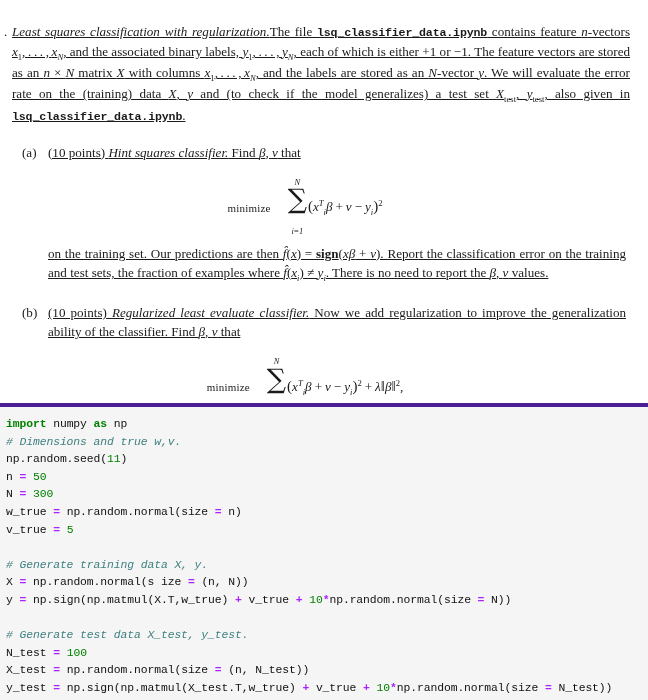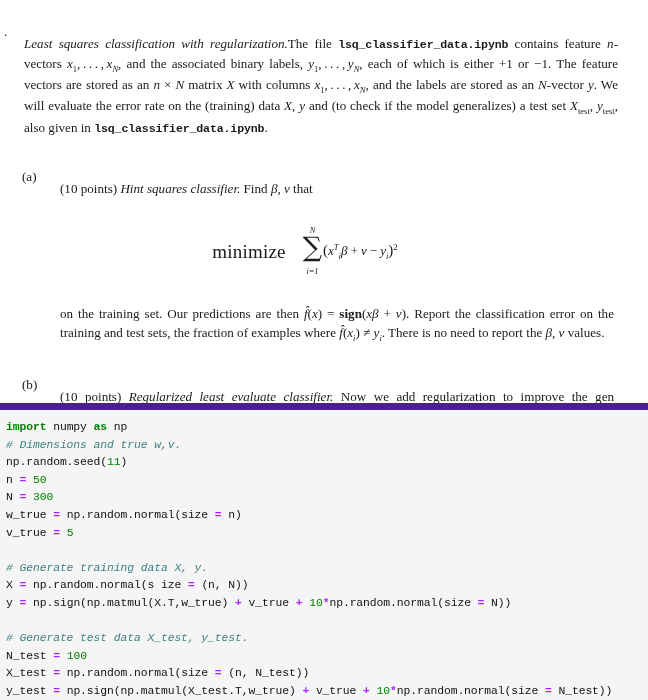--- a/index.html
+++ b/index.html
@@ -24,22 +24,23 @@
 
   
   .prose {
     padding: 22px 18px 0 10px;
   }
   .para {
     font-size: 13.1px;
     line-height: 1.465;
     text-align: justify;
     text-justify: inter-word;
-    margin: 12px;
+    margin: 0;
     hyphens: manual;
+    text-decoration: underline;
   }
   .it { font-style: italic; }
   .bf { font-weight: bold; }
   .mono-bf {
     font-family: "Liberation Mono", "DejaVu Sans Mono", monospace;
     font-weight: bold;
     font-size: 11.6px;
     letter-spacing: -0.15px;
   }
 
@@ -86,39 +87,39 @@
     font-size: 13.1px;
     height: 56px;
     position: relative;
   }
   .eq-inner {
     display: inline-flex;
     align-items: center;
     justify-content: center;
   }
   .minword {
-    font-size: 19px;
+    font-size: 11px;
     margin-right: 17px;
     letter-spacing: 0.2px;
   }
   .sum {
     display: inline-flex;
     flex-direction: column;
     align-items: center;
     line-height: 1;
     vertical-align: middle;
     margin-right: 1px;
   }
   .sum .lim {
     font-size: 8.4px;
     font-style: italic;
     letter-spacing: -0.2px;
   }
   .sum .lim.top { margin-bottom: 0px; }
-  .sum .lim.bot { margin-top: 8px; }
+  .sum .lim.bot { margin-top: 16px; }
   .sum .sig {
     font-size: 27px;
     font-family: "DejaVu Serif", serif;
     line-height: 0.92;
     font-weight: 400;
   }
   .mi { font-style: italic; font-family: "Liberation Serif", serif; }
   .sup {
     font-size: 8.6px;
     vertical-align: super;
@@ -135,21 +136,21 @@
   .paren { font-size: 15px; }
   .nrm { font-style: normal; }
 
   
   .codeblock {
     position: absolute;
     left: 0;
     right: 0;
     bottom: 0;
     background: #f5f5f5;
-    border-top: 7px solid #4c1d95;
+    border-top: 4px solid #4c1d95;
     padding: 9px 6px 4px 6px;
     box-sizing: border-box;
     overflow: hidden;
   }
   .code {
     margin: 0;
     font-family: "Liberation Mono", "DejaVu Sans Mono", monospace;
     font-size: 11.4px;
     line-height: 17.6px;
     white-space: pre;

